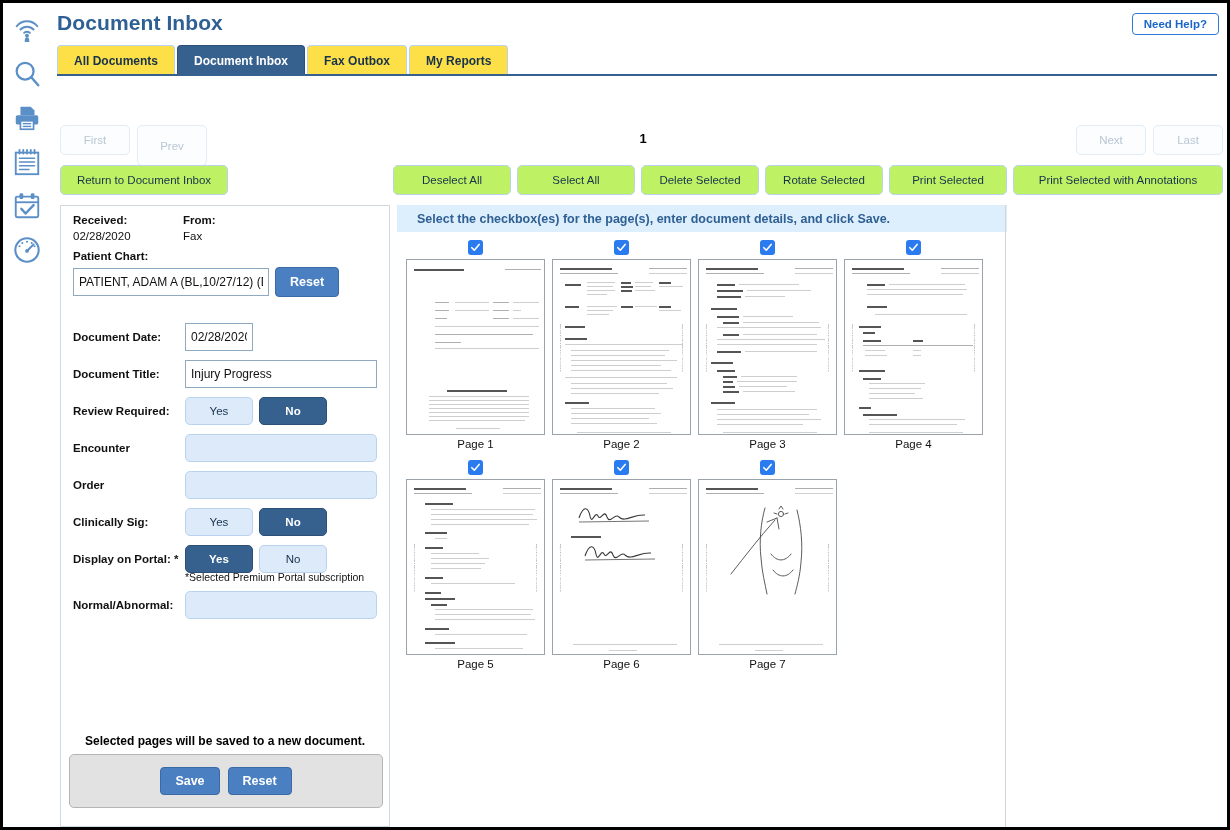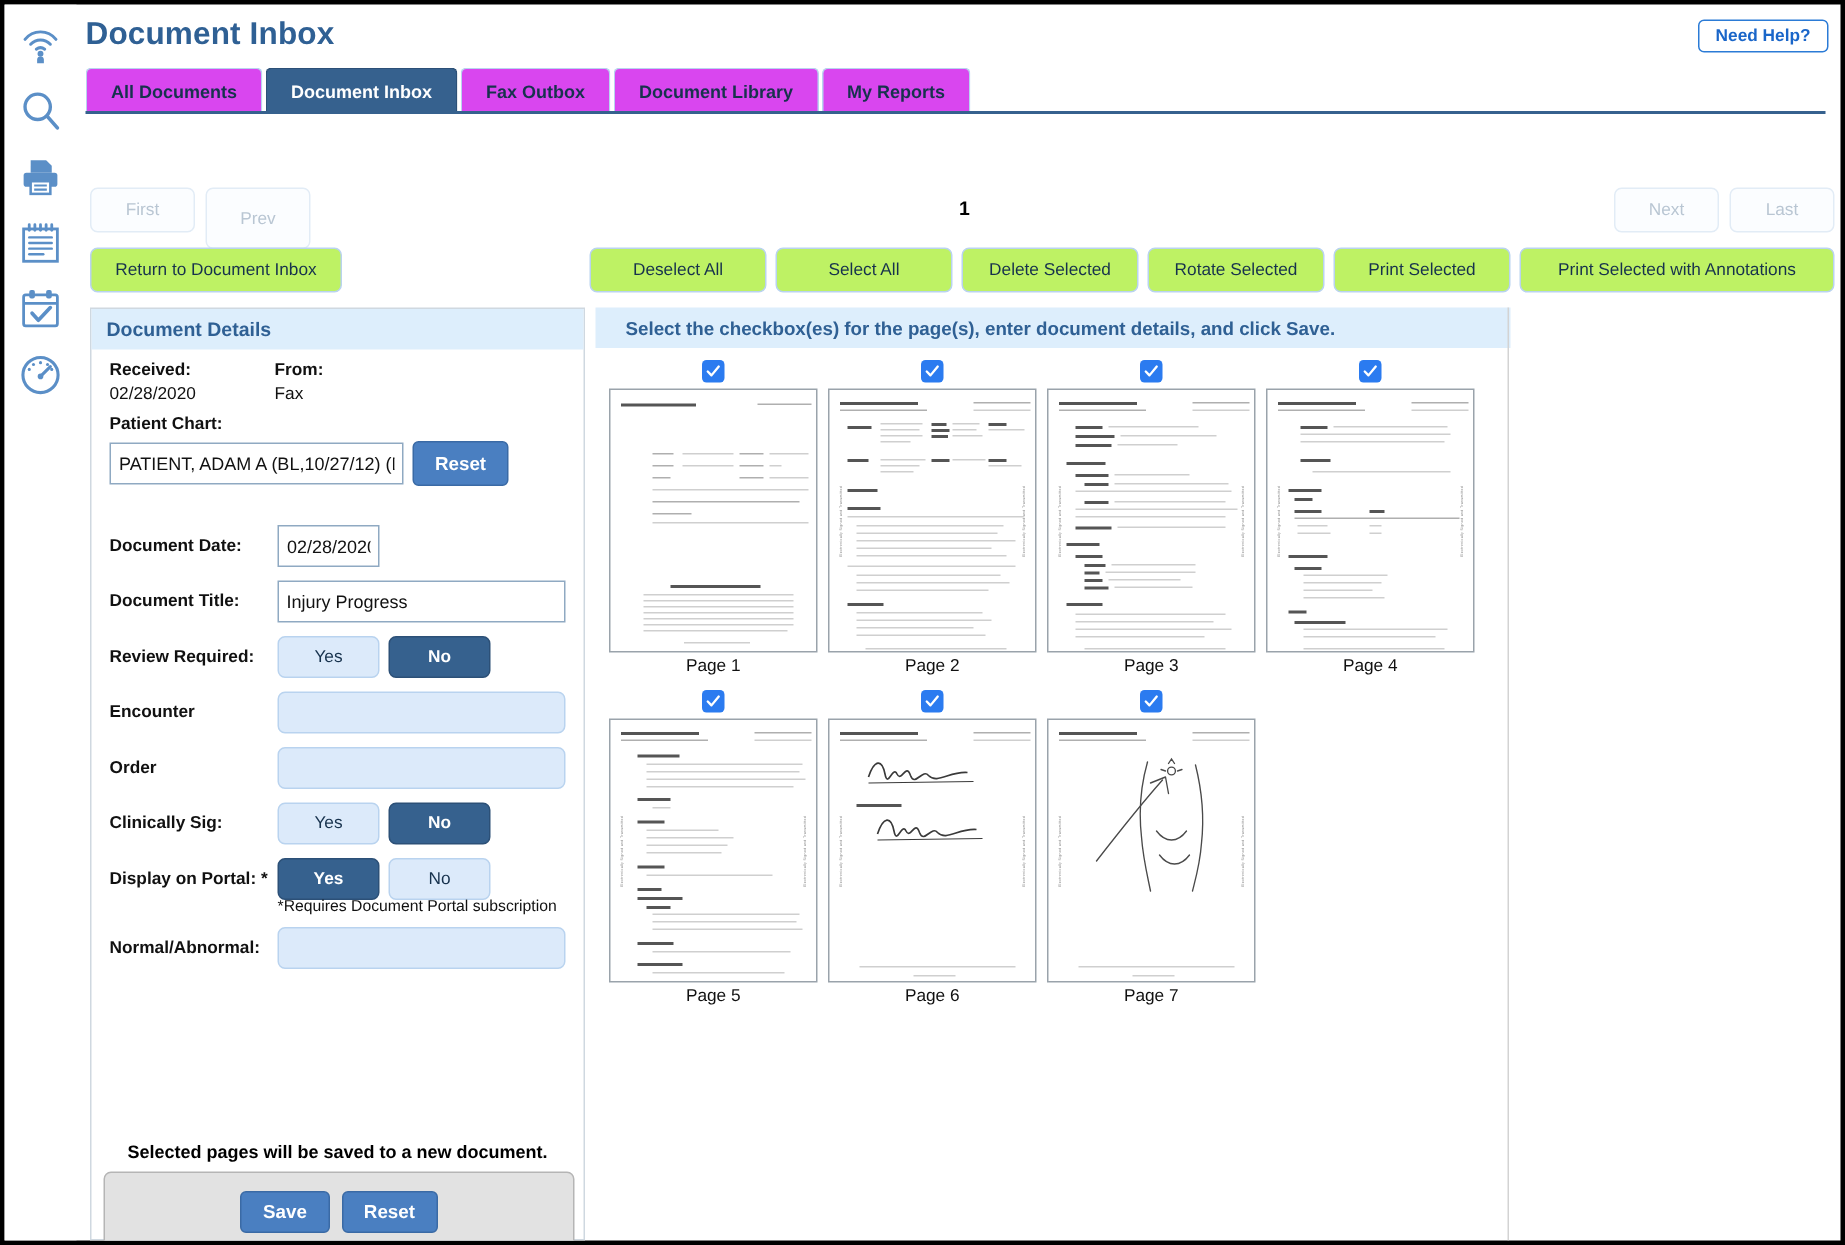--- a/index.html
+++ b/index.html
@@ -57,21 +57,21 @@
     position:absolute; left:54px; top:41px;
     height:31px;
     display:flex; align-items:flex-end;
   }
   .tab {
     height:30px;
     display:flex; align-items:center; justify-content:center;
     padding:0 16px;
     font-size:12px; font-weight:bold;
     color:#17324d;
-    background:#d946ef;
+    background:#fde047;
     border:1px solid #b9d3ef;
     border-bottom:none;
     border-top-left-radius:4px; border-top-right-radius:4px;
     margin-right:2px;
     cursor:pointer;
     white-space:nowrap;
   }
   .tab.active {
     background:#36618e;
     border-color:#2c5077;
@@ -344,42 +344,40 @@
     </div>
   </div>
 
   <div class="page-title">Document Inbox</div>
   <div class="need-help">Need Help?</div>
 
   <div class="tabbar">
     <div class="tab">All Documents</div>
     <div class="tab active">Document Inbox</div>
     <div class="tab">Fax Outbox</div>
-    <div class="tab">Document Library</div>
     <div class="tab">My Reports</div>
   </div>
   <div class="tab-rule"></div>
 
   <div class="btn disabled pager-first">First</div>
   <div class="btn disabled pager-prev">Prev</div>
   <div class="page-num">1</div>
   <div class="btn disabled pager-next">Next</div>
   <div class="btn disabled pager-last">Last</div>
 
   <div class="btn return-btn">Return to Document Inbox</div>
 
   <div class="btn act-deselect">Deselect All</div>
   <div class="btn act-select">Select All</div>
   <div class="btn act-delete">Delete Selected</div>
   <div class="btn act-rotate">Rotate Selected</div>
   <div class="btn act-print">Print Selected</div>
   <div class="btn act-printann">Print Selected with Annotations</div>
 
   <div class="details-panel">
-    <div class="details-head">Document Details</div>
     <div class="details-body">
 
       <div class="rowflex">
         <div class="c1 lbl">Received:</div>
         <div class="c2 lbl">From:</div>
       </div>
       <div class="rowflex" style="margin-bottom:8px;">
         <div class="c1 val">02/28/2020</div>
         <div class="c2 val">Fax</div>
       </div>
@@ -421,21 +419,21 @@
         <div class="field-label">Clinically Sig:</div>
         <div class="toggle">Yes</div>
         <div class="toggle on">No</div>
       </div>
 
       <div class="field-row" style="margin-bottom:2px;">
         <div class="field-label">Display on Portal: *</div>
         <div class="toggle on">Yes</div>
         <div class="toggle">No</div>
       </div>
-      <div class="note">*Requires Document Portal subscription</div>
+      <div class="note">*Selected Premium Portal subscription</div>
 
       <div class="field-row">
         <div class="field-label">Normal/Abnormal:</div>
         <input class="inp blue" style="width: 194px;" value="">
       </div>
 
       <div class="save-note">Selected pages will be saved to a new document.</div>
       <div class="save-box">
         <button class="btn-primary">Save</button>
         <button class="btn-primary">Reset</button>

